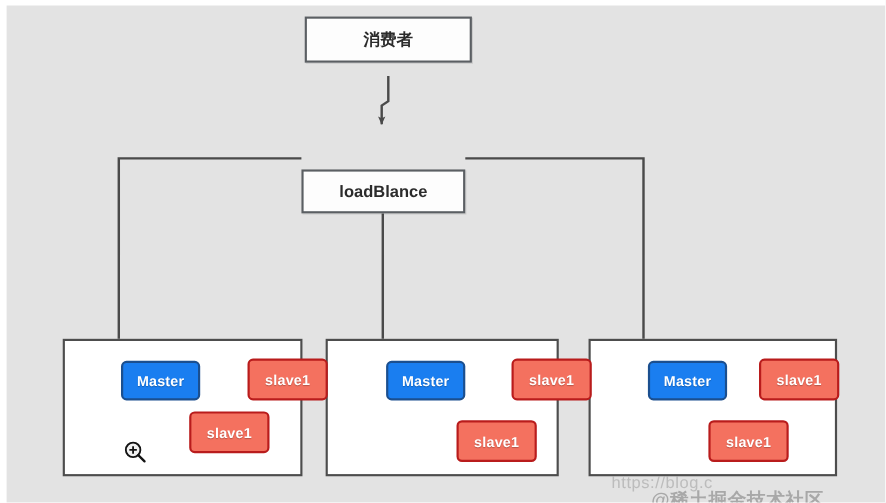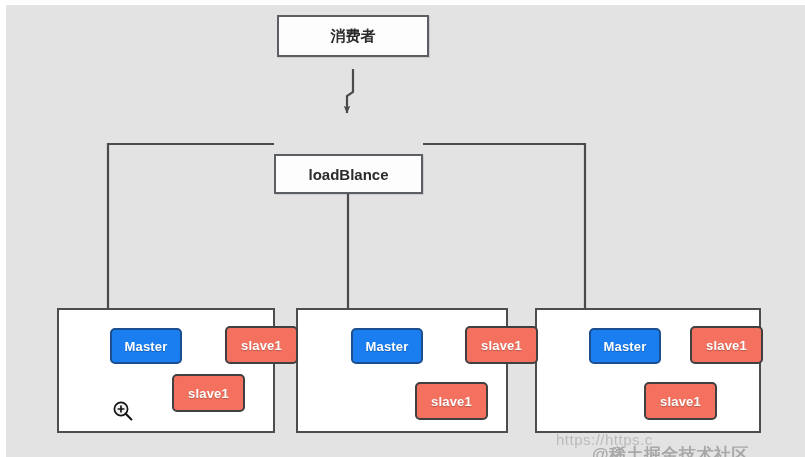--- a/index.html
+++ b/index.html
@@ -91,21 +91,21 @@
     letter-spacing: 0.2px;
     text-shadow: 0 1px 1px rgba(0,0,0,0.25);
     margin-left: 40px;
   }
   .node.master {
     background: #1a7ef0;
     border: 2px solid #1b4f8f;
   }
   .node.slave {
     background: #f4715f;
-    border: 2px solid #404040;
+    border: 2px solid #b91c1c;
   }
 
   
   #c0-master     { left: 70px;  top: 328px; width: 72px; height: 36px; }
   #c0-slave-top  { left: 185px; top: 326px; width: 73px; height: 38px; }
   #c0-slave-bot  { left: 132px; top: 374px; width: 73px; height: 38px; }
   
   #c1-master     { left: 311px; top: 328px; width: 72px; height: 36px; }
   #c1-slave-top  { left: 425px; top: 326px; width: 73px; height: 38px; }
   #c1-slave-bot  { left: 375px; top: 382px; width: 73px; height: 38px; }
@@ -217,16 +217,16 @@
   <div class="node master" id="c2-master">Master</div>
   <div class="node slave" id="c2-slave-top">slave1</div>
   <div class="node slave" id="c2-slave-bot">slave1</div>
 
   <svg id="magnifier-cursor" viewBox="0 0 22 22" xmlns="http://www.w3.org/2000/svg">
     <circle cx="9" cy="9" r="6.6" fill="#f2f2f2" stroke="#141414" stroke-width="1.7"></circle>
     <path d="M9,5.6 L9,12.4 M5.6,9 L12.4,9" stroke="#141414" stroke-width="1.7"></path>
     <path d="M13.7,13.7 L19.4,19.4" stroke="#141414" stroke-width="2.1" stroke-linecap="round"></path>
   </svg>
 
-  <div id="watermark-url">https://https.c</div>
+  <div id="watermark-url">https://blog.c</div>
   <div id="watermark-brand">@稀土掘金技术社区</div>
 
 </div>
 
 </body></html>

